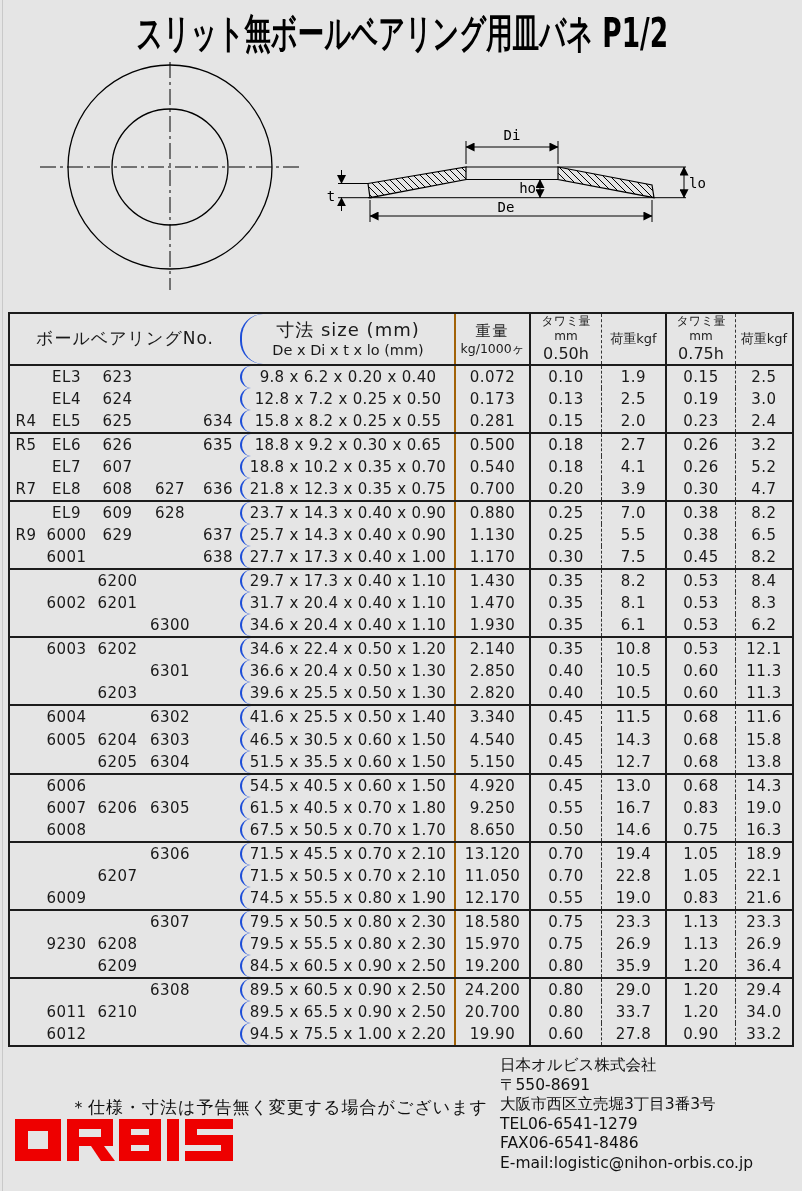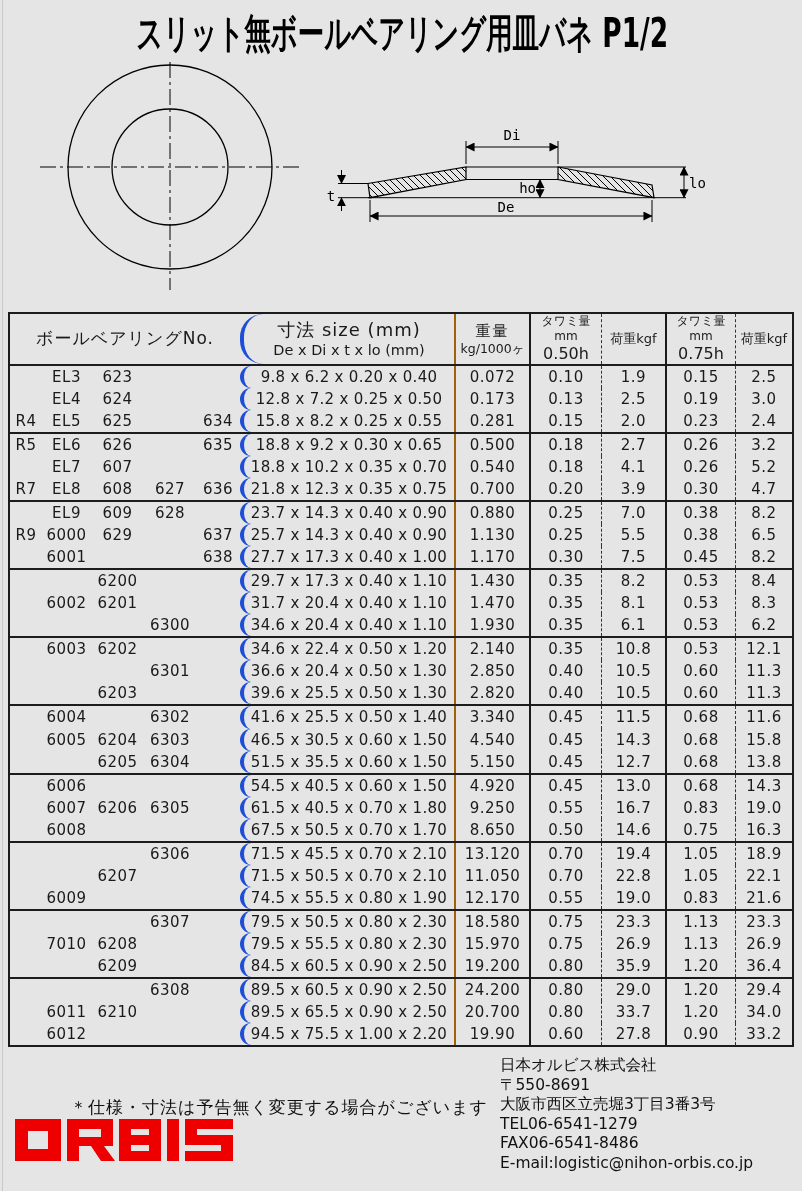--- a/index.html
+++ b/index.html
@@ -28,21 +28,21 @@
   }
   .thead {
     height:52px; box-sizing:border-box; border-bottom:2px solid #1c1c1c;
     display:flex; flex:none;
   }
   .tbody { display:flex; flex-direction:column; flex:1; }
   .trow { display:flex; flex:1; align-items:center; box-sizing:border-box; }
   .trow.group-end { border-bottom:2px solid #1c1c1c; }
 
   .col-nos  { width:230px; }
-  .col-size { width:214px; border-left:4px solid #1d4ed8;border-radius:23px; }
+  .col-size { width:214px; border-left:2px solid #1d4ed8;border-radius:23px; }
   .col-w    { width:75px;  border-left:2px solid #a16207; }
   .col-d50  { width:72px;  border-left:2px solid #1c1c1c; }
   .col-l50  { width:64px;  border-left:1px dashed #333; }
   .col-d75  { width:70px;  border-left:2px solid #1c1c1c; }
   .col-l75  { width:57px;  border-left:1px dashed #333; }
 
   .cell { box-sizing:border-box; height:100%; display:flex; align-items:center;
           justify-content:center; text-align:center; }
   .hcell { box-sizing:border-box; height:100%; display:flex; flex-direction:column;
            align-items:center; justify-content:center; text-align:center; line-height:1.25; }
@@ -586,21 +586,21 @@
       <div class="cell col-w num">18.580</div>
       <div class="cell col-d50 num">0.75</div>
       <div class="cell col-l50 num">23.3</div>
       <div class="cell col-d75 num">1.13</div>
       <div class="cell col-l75 num">23.3</div>
     </div>
         <div class="trow">
       <div class="cell col-nos">
         <div class="nos-wrap">
           <span class="sub s1"></span>
-          <span class="sub s2">7010</span>
+          <span class="sub s2">9230</span>
           <span class="sub s3">6208</span>
           <span class="sub s4"></span>
           <span class="sub s5"></span>
         </div>
       </div>
       <div class="cell col-size size-text">79.5 x 55.5 x 0.80 x 2.30</div>
       <div class="cell col-w num">15.970</div>
       <div class="cell col-d50 num">0.75</div>
       <div class="cell col-l50 num">26.9</div>
       <div class="cell col-d75 num">1.13</div>

